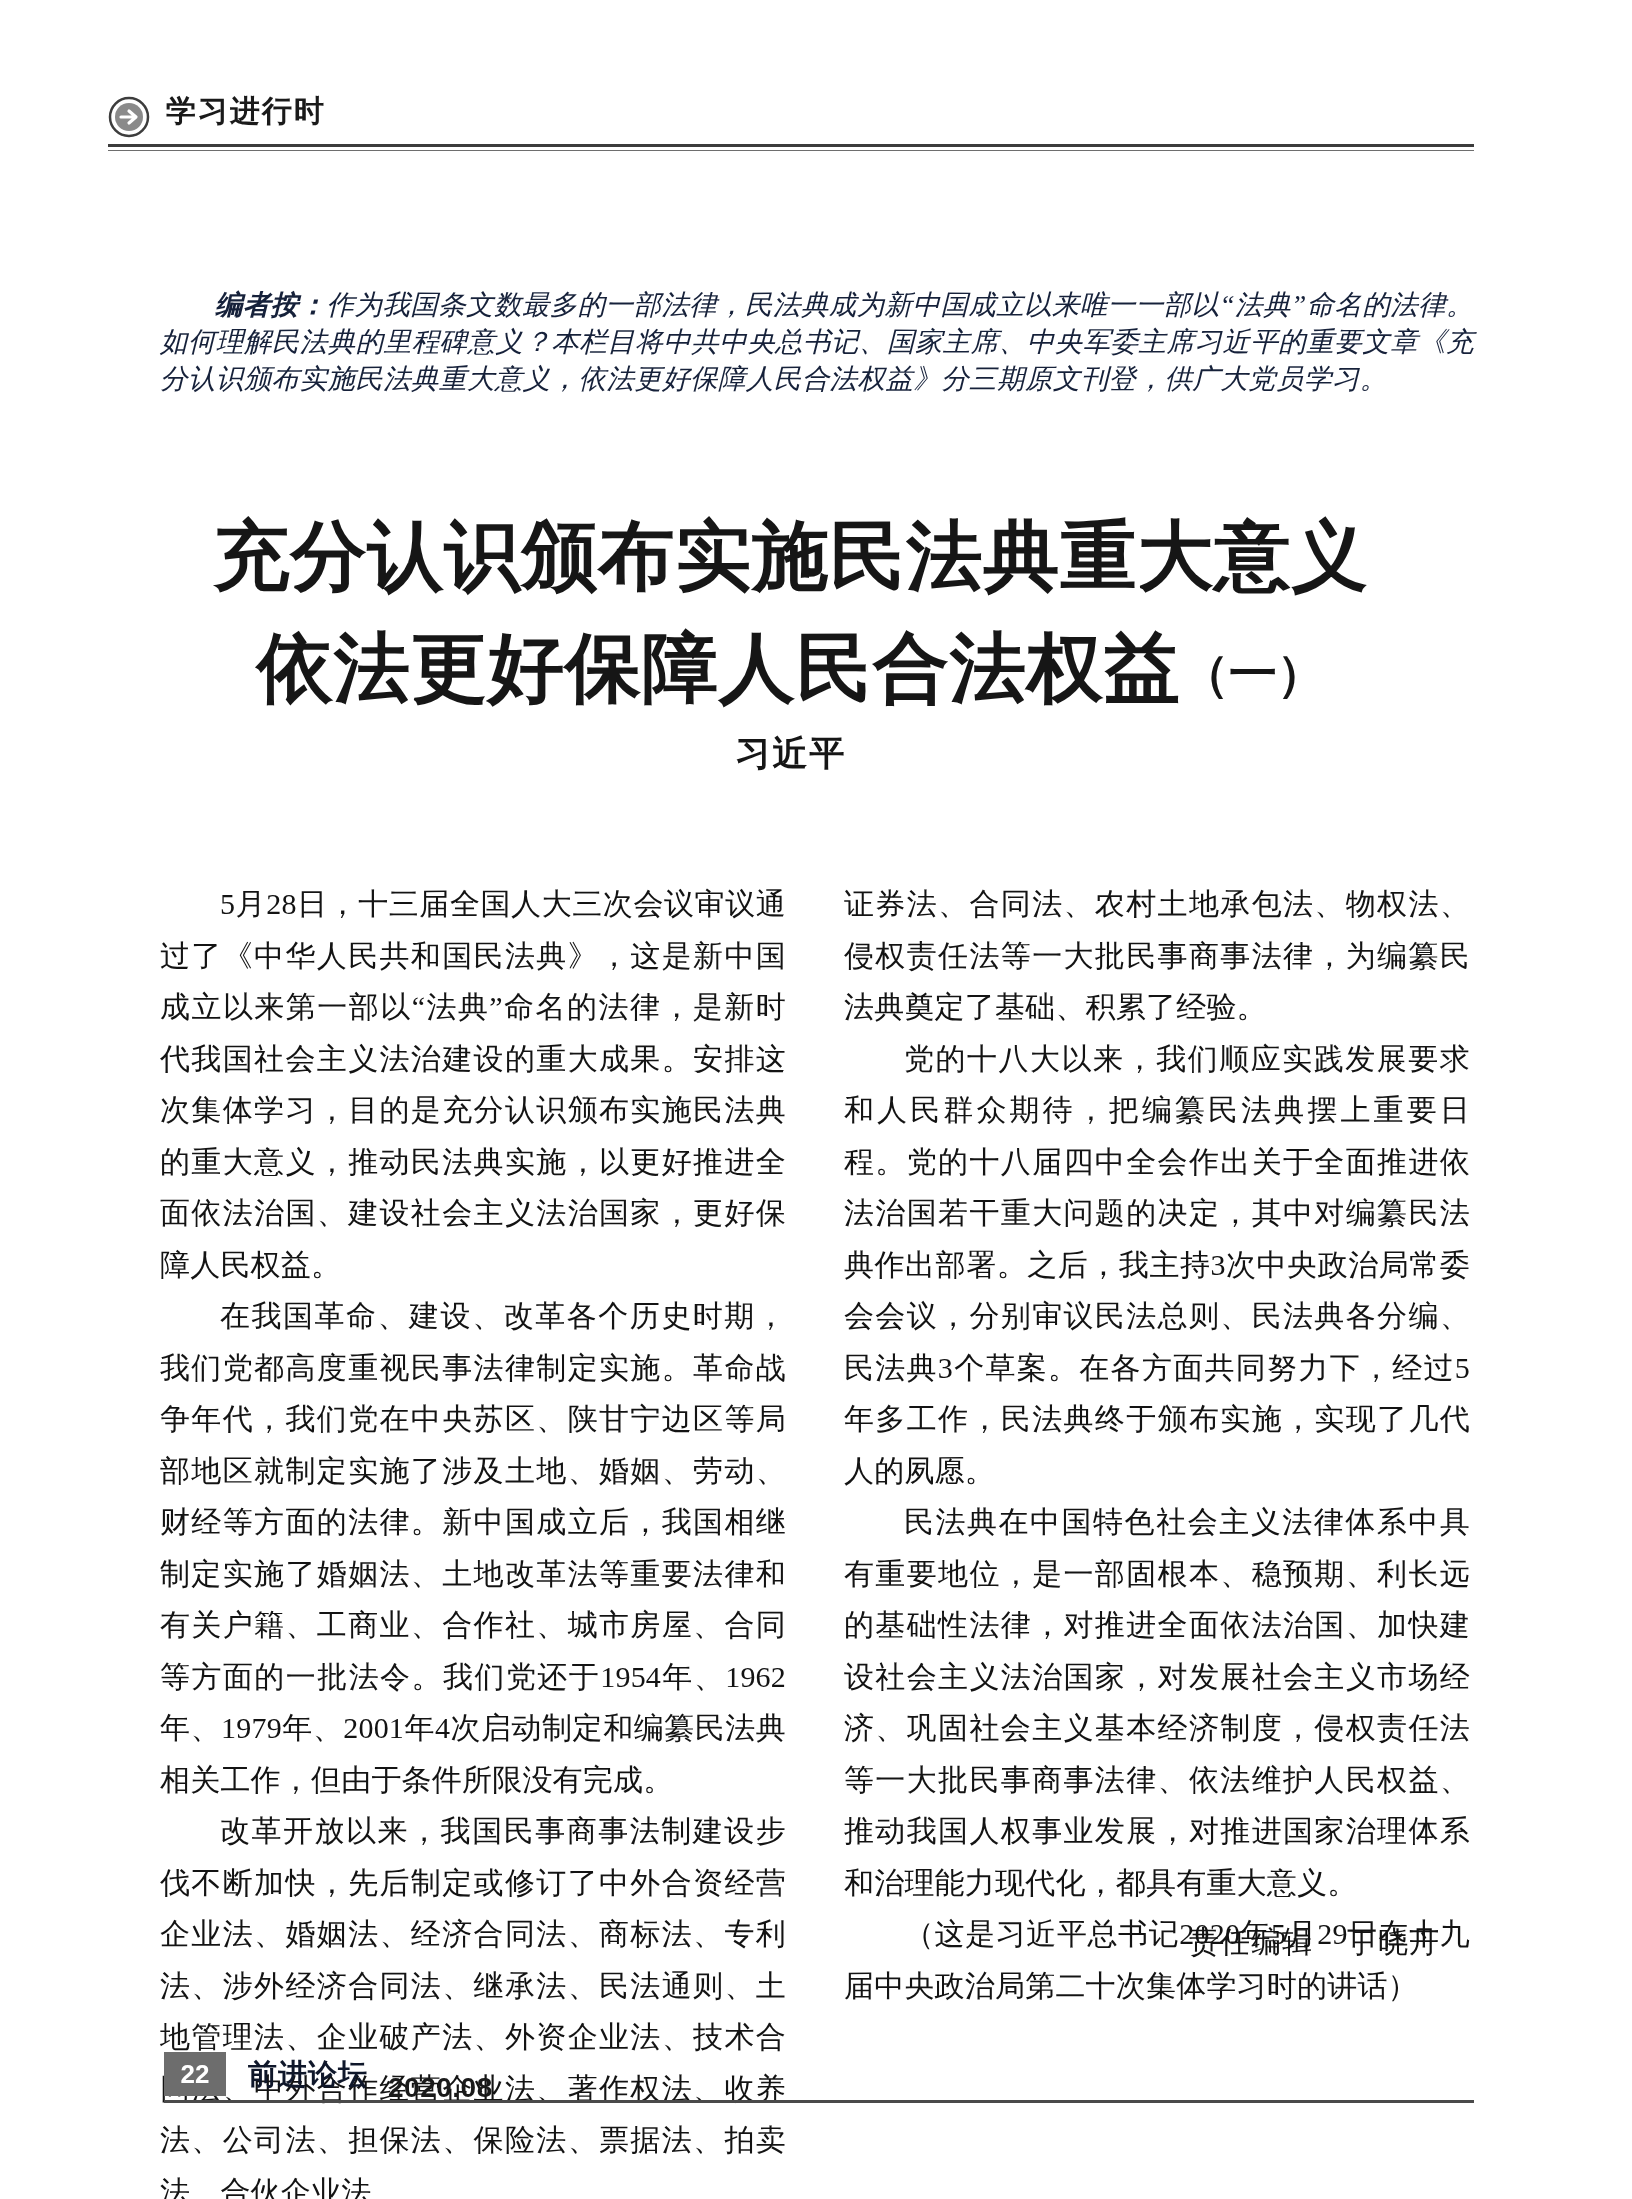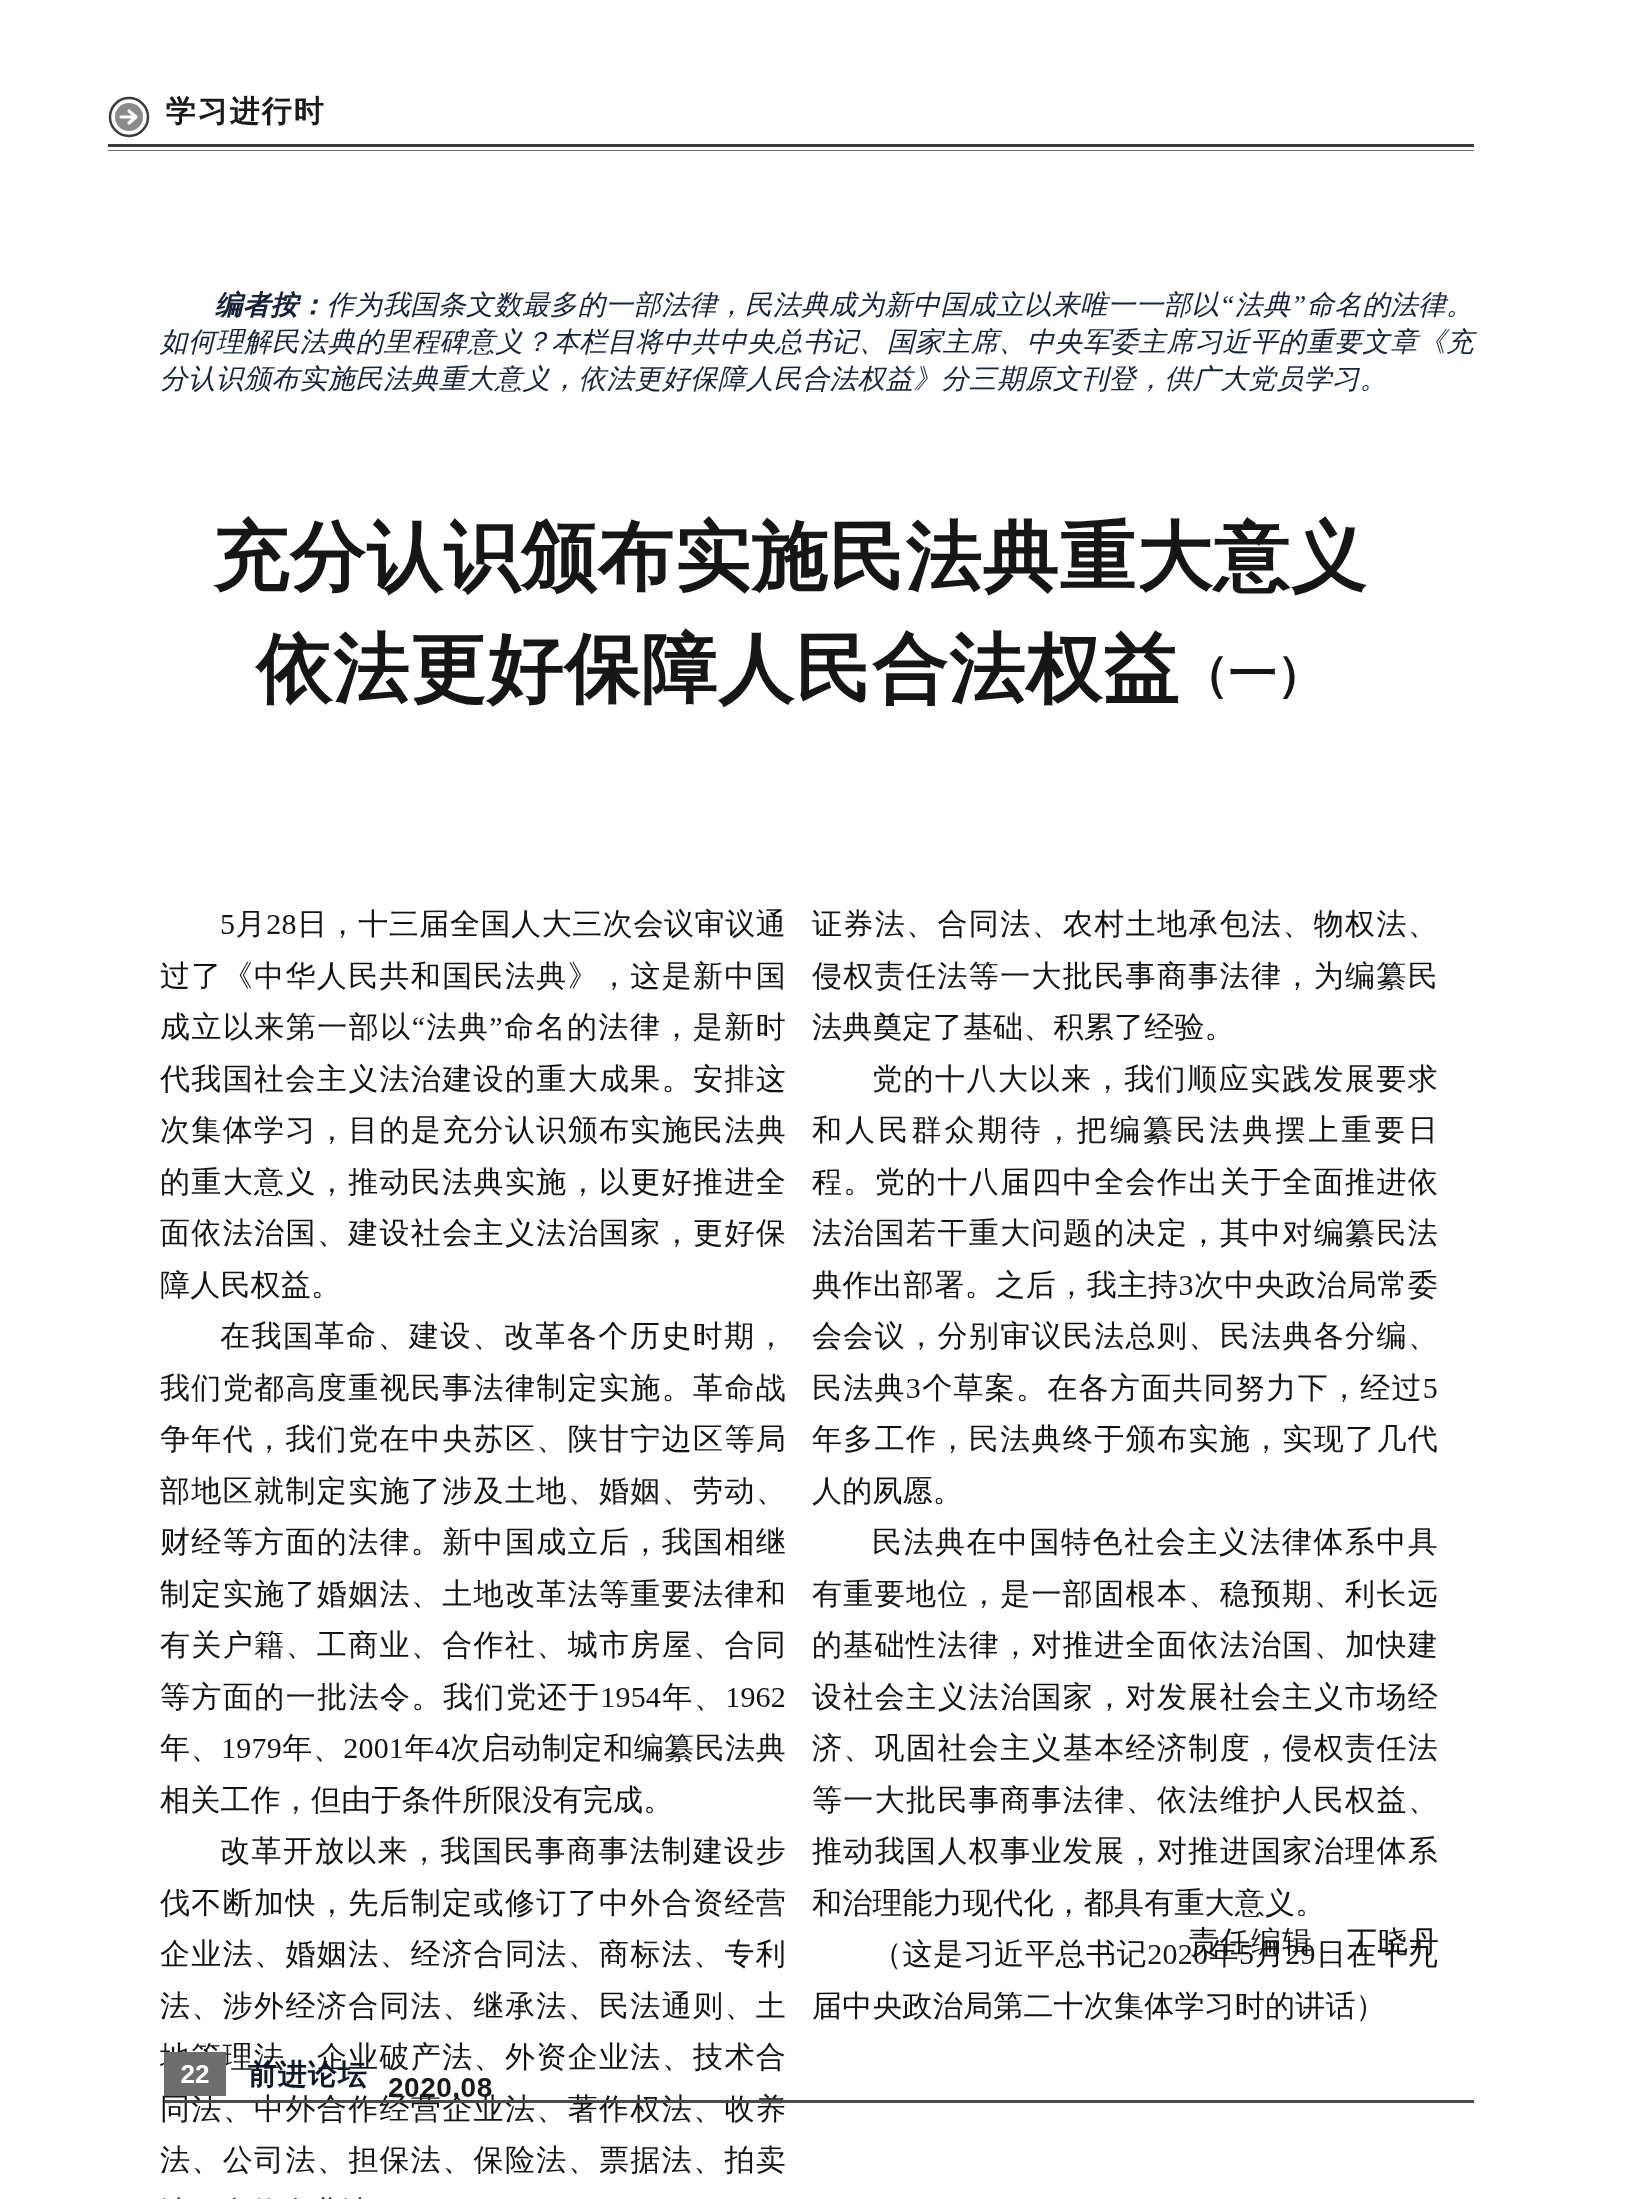--- a/index.html
+++ b/index.html
@@ -125,25 +125,25 @@
     font-weight: 700;
     font-size: 35px;
     letter-spacing: 2px;
     color: #161616;
   }
 
   
   .columns {
     position: absolute;
     left: 160px;
-    top: 898px;
+    top: 878px;
     width: 1314px;
     height: 1110px;
     display: flex;
-    gap: 26px;
+    gap: 58px;
   }
   .col {
     width: 626px;
     flex: 0 0 626px;
   }
   .col p {
     margin: 0;
     font-family: "Liberation Serif", "DejaVu Serif", serif;
     font-size: 30px;
     line-height: 51.5px;
@@ -243,20 +243,21 @@
   </div>
   <div class="runhead-rule"></div>
   <div class="runhead-rule2"></div>
 
   <div class="editors-note"><b>编者按：</b><span>作为我国条文数最多的一部法律，民法典成为新中国成立以来唯一一部以“法典”命名的法律。如何理解民法典的里程碑意义？本栏目将中共中央总书记、国家主席、中央军委主席习近平的重要文章《充分认识颁布实施民法典重大意义，依法更好保障人民合法权益》分三期原文刊登，供广大党员学习。</span></div>
 
   <div class="headline">
     <div class="headline-l1">充分认识颁布实施民法典重大意义</div>
     <div class="headline-l2"><span>依法更好保障人民合法权益</span><span class="headline-part">（一）</span></div>
   </div>
+  <div class="byline">习近平</div>
 
   <div class="columns">
     <div class="col">
       <p>5月28日，十三届全国人大三次会议审议通过了《中华人民共和国民法典》，这是新中国成立以来第一部以“法典”命名的法律，是新时代我国社会主义法治建设的重大成果。安排这次集体学习，目的是充分认识颁布实施民法典的重大意义，推动民法典实施，以更好推进全面依法治国、建设社会主义法治国家，更好保障人民权益。</p>
       <p>在我国革命、建设、改革各个历史时期，我们党都高度重视民事法律制定实施。革命战争年代，我们党在中央苏区、陕甘宁边区等局部地区就制定实施了涉及土地、婚姻、劳动、财经等方面的法律。新中国成立后，我国相继制定实施了婚姻法、土地改革法等重要法律和有关户籍、工商业、合作社、城市房屋、合同等方面的一批法令。我们党还于1954年、1962年、1979年、2001年4次启动制定和编纂民法典相关工作，但由于条件所限没有完成。</p>
       <p>改革开放以来，我国民事商事法制建设步伐不断加快，先后制定或修订了中外合资经营企业法、婚姻法、经济合同法、商标法、专利法、涉外经济合同法、继承法、民法通则、土地管理法、企业破产法、外资企业法、技术合同法、中外合作经营企业法、著作权法、收养法、公司法、担保法、保险法、票据法、拍卖法、合伙企业法、</p>
     </div>
     <div class="col">
       <p class="noindent">证券法、合同法、农村土地承包法、物权法、侵权责任法等一大批民事商事法律，为编纂民法典奠定了基础、积累了经验。</p>
       <p>党的十八大以来，我们顺应实践发展要求和人民群众期待，把编纂民法典摆上重要日程。党的十八届四中全会作出关于全面推进依法治国若干重大问题的决定，其中对编纂民法典作出部署。之后，我主持3次中央政治局常委会会议，分别审议民法总则、民法典各分编、民法典3个草案。在各方面共同努力下，经过5年多工作，民法典终于颁布实施，实现了几代人的夙愿。</p>

